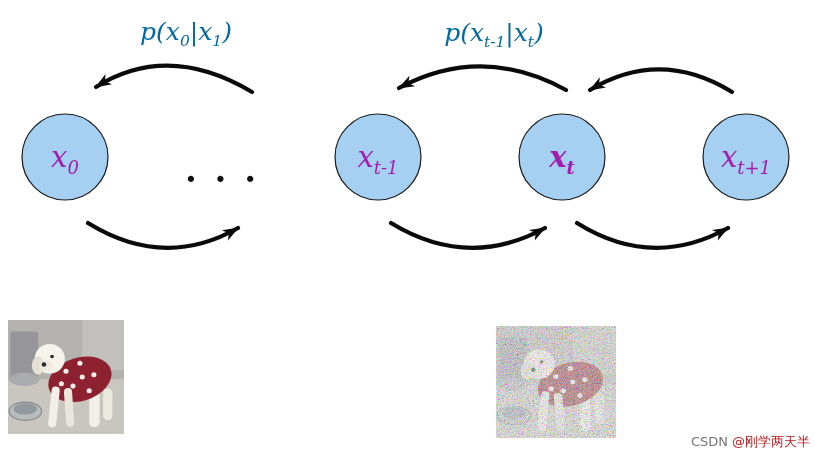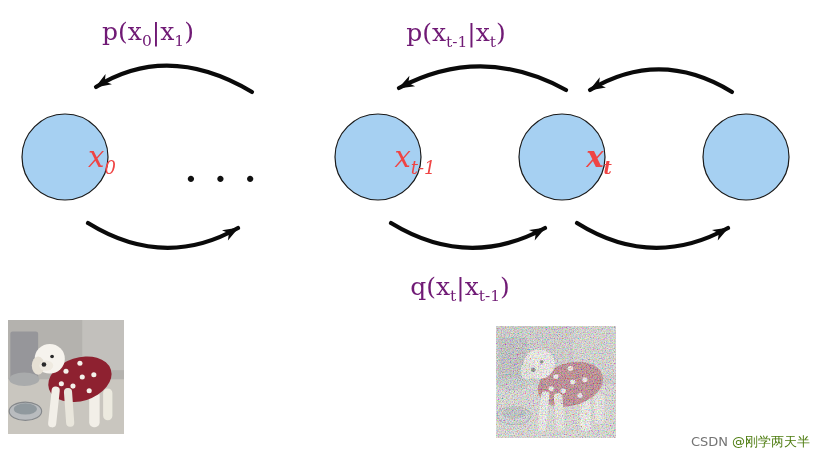--- a/index.html
+++ b/index.html
@@ -10,30 +10,31 @@
     background: #ffffff;
     overflow: hidden;
     font-family: "DejaVu Serif", serif;
   }
   .layer { position:absolute; left:0; top:0; }
   .node-label {
     position:absolute;
     transform: translate(-50%, -50%);
     font-style: italic;
     font-size: 29px;
-    color: #ef4444;
+    color: #a21caf;
     white-space: nowrap;
-    margin-left: 37px;
   }
   .formula {
     position:absolute;
     transform: translate(-50%, -50%);
+    font-style: italic;
     font-size: 25px;
-    color: #701a75;
+    color: #0369a1;
     white-space: nowrap;
+    margin-left: 38px;
   }
   sub { font-size: 0.62em; line-height: 0; }
   .ellipsis {
     position:absolute;
     transform: translate(-50%, -50%);
     font-size: 34px;
     font-weight: bold;
     letter-spacing: 3px;
     color: #101010;
     white-space: nowrap;
@@ -41,21 +42,21 @@
   .photo { position:absolute; display:block; }
   .watermark {
     position:absolute;
     right: 5px;
     bottom: 7px;
     font-family: "DejaVu Sans", sans-serif;
     font-size: 13px;
     white-space: nowrap;
   }
   .wm-brand { color: #737373; margin-right: 4px; }
-  .wm-handle { color: #4d7c0f; }
+  .wm-handle { color: #b91c1c; }
 </style>
 </head>
 <body>
 
 <div class="canvas">
 
   <svg class="layer" width="815" height="458" viewBox="0 0 815 458">
     <defs>
       <marker id="arrowhead" viewBox="0 0 20 16" markerWidth="20" markerHeight="16" refX="17" refY="8" orient="auto" markerUnits="userSpaceOnUse">
         <path d="M2,2 L18,8 L2,14 L6.5,8 Z" fill="#0a0a0a"></path>
@@ -110,33 +111,33 @@
 
   <div class="node-label" style="left:65px; top:157px;">
     <span>x</span><sub>0</sub>
   </div>
   <div class="node-label" style="left:378px; top:157px;">
     <span>x</span><sub>t-1</sub>
   </div>
   <div class="node-label" style="left:562px; top:157px;font-weight:bold;">
     <span>x</span><sub>t</sub>
   </div>
+  <div class="node-label" style="left:746px; top:157px;">
+    <span>x</span><sub>t+1</sub>
+  </div>
 
   <div class="ellipsis" style="left:222px; top:170px;">. . .</div>
 
   <div class="formula" style="left:148px; top:31px;">
     <span>p(x</span><sub>0</sub><span>|x</span><sub>1</sub><span>)</span>
   </div>
   <div class="formula" style="left:456px; top:32px;">
     <span>p(x</span><sub>t-1</sub><span>|x</span><sub>t</sub><span>)</span>
   </div>
 
-  <div class="formula" style="left:460px; top:286px;">
-    <span>q(x</span><sub>t</sub><span>|x</span><sub>t-1</sub><span>)</span>
-  </div>
 
   <svg class="photo" style="left:8px; top:320px;" width="116" height="114" viewBox="0 0 100 100" preserveAspectRatio="none">
     <use href="#dog-scene"></use>
   </svg>
 
   <svg class="photo" style="left:496px; top:326px;" width="120" height="112" viewBox="0 0 100 100" preserveAspectRatio="none">
     <use href="#dog-scene"></use>
     <rect x="0" y="0" width="100" height="100" fill="#808080" filter="url(#noise-filter)"></rect>
   </svg>
 

